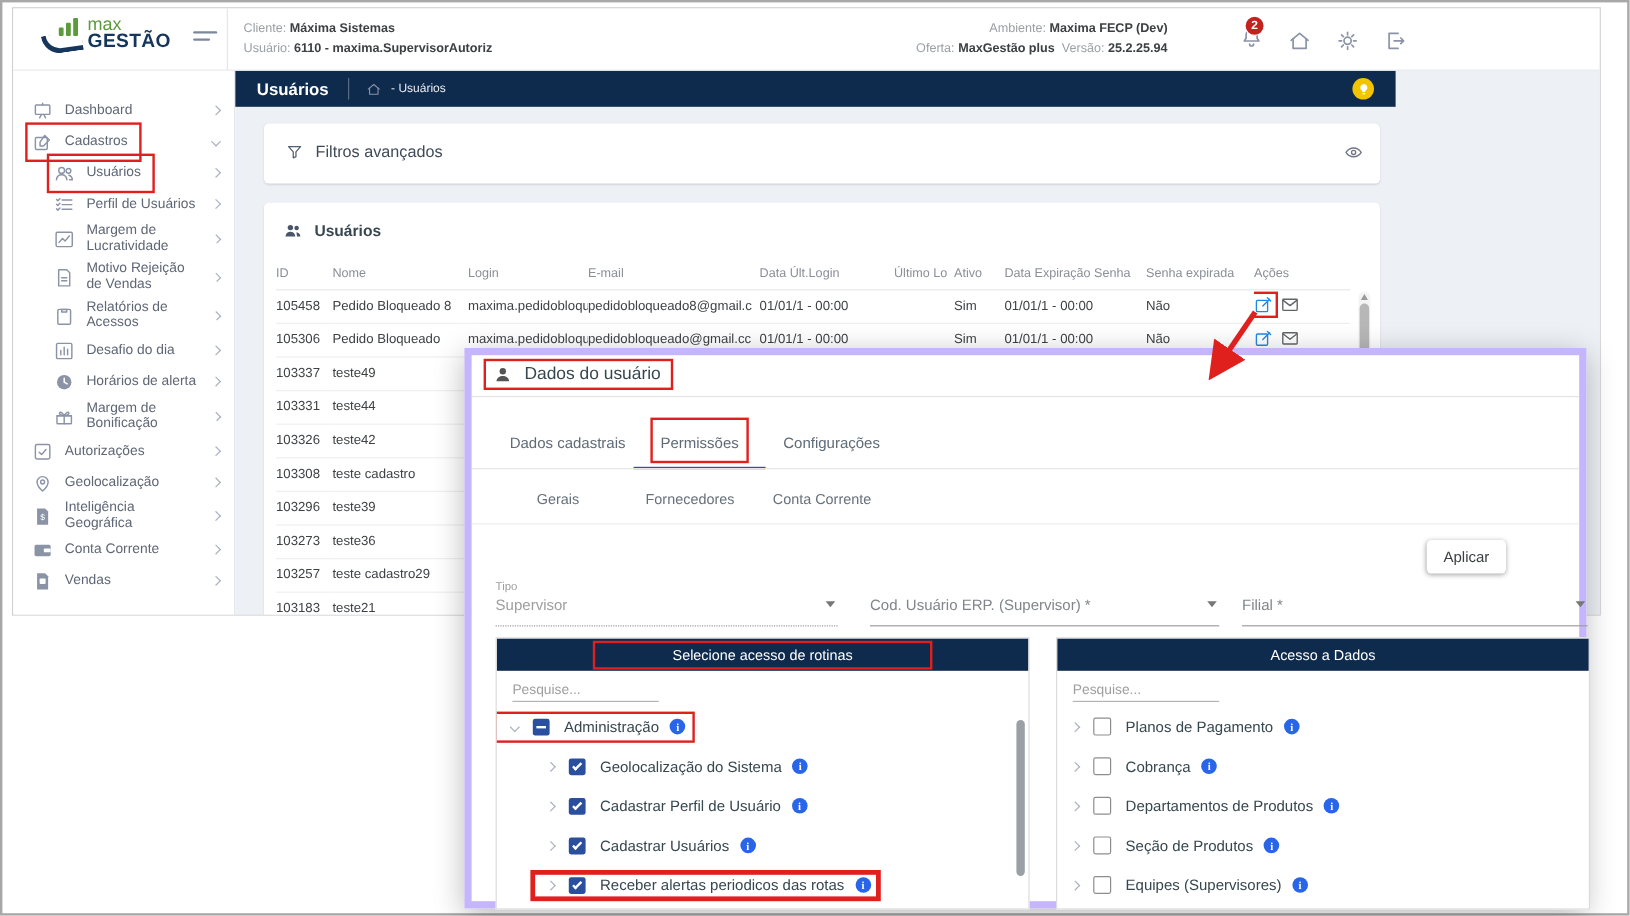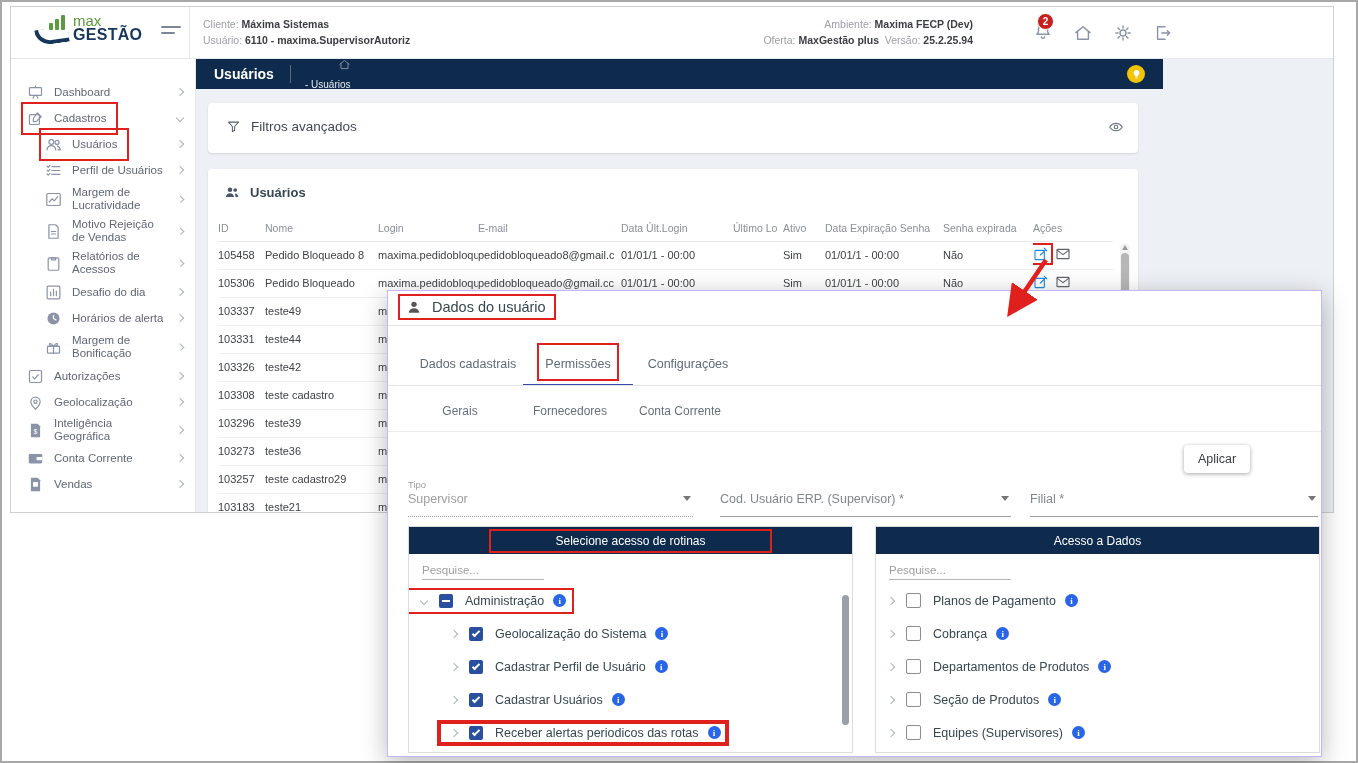--- a/index.html
+++ b/index.html
@@ -46,25 +46,25 @@
   .ic svg{display:block;}
   .chev{display:inline-block;width:6px;height:6px;border-right:1.4px solid #aab1c0;border-bottom:1.4px solid #aab1c0;
         transform:rotate(-45deg);margin-right:2px;}
   .chev.down{transform:rotate(45deg);}
 
   
   .content{position:absolute;left:185px;top:52px;width:1139px;height:455px;background:#edf0f4;overflow:hidden;}
   .pagebar{position:absolute;left:0;top:0;width:967px;height:30px;background:#0e2b4d;display:flex;align-items:center;color:#fff;}
   .pagebar-title{font-size:14px;font-weight:bold;margin-left:18px;}
   .pagebar-sep{width:1px;height:18px;background:rgba(255,255,255,.3);margin:0 14px 0 16px;}
-  .crumb{display:flex;align-items:flex-end;gap:8px;font-size:10px;color:#e8eaf0;flex-direction:column;}
+  .crumb{display:flex;align-items:center;gap:8px;font-size:10px;color:#e8eaf0;}
   .bulb{position:absolute;right:18px;top:6px;width:18px;height:18px;border-radius:50%;background:#f2c500;
         display:flex;align-items:center;justify-content:center;cursor:pointer;}
 
-  .card{position:absolute;background:#fff;border-radius:4px;box-shadow:0 1px 2px rgba(0,0,0,.12);}
+  .card{position:absolute;background:#fff;border-radius:4px;box-shadow:0 1px 2px rgba(0,0,0,.12);margin-left:12px;}
   .card-filters{left:12px;top:44px;width:930px;height:50px;}
   .card-title{display:flex;align-items:center;gap:10px;font-size:13px;color:#455064;font-weight:bold;}
   .card-filters .card-title{position:absolute;left:18px;top:16px;}
   .eye-btn{position:absolute;right:14px;top:16px;color:#6f7785;cursor:pointer;}
   .card-users{left:12px;top:110px;width:930px;height:400px;}
   .card-users .card-title{position:absolute;left:16px;top:15px;}
 
   table.users{position:absolute;left:10px;top:46px;border-collapse:collapse;table-layout:fixed;width:895px;}
   table.users th{font-size:10.5px;color:#8a8f98;font-weight:normal;text-align:left;height:26px;
      border-bottom:1px solid #e8e8e8;padding:0 6px 0 0;overflow:hidden;white-space:nowrap;}
@@ -74,21 +74,21 @@
   .act{display:inline-flex;position:relative;margin-right:6px;cursor:pointer;}
   .act.edit{color:#1e88e5;}
   .act.mail{color:#606468;}
   .tbl-scroll{position:absolute;right:8px;top:74px;width:10px;height:330px;background:#f4f4f4;border-radius:5px;}
   .tbl-scroll .up{position:absolute;left:2px;top:2px;width:0;height:0;border-left:3.5px solid transparent;
       border-right:3.5px solid transparent;border-bottom:5px solid #9a9a9a;}
   .tbl-scroll .thumb{position:absolute;left:1px;top:10px;width:8px;height:40px;background:#b7b7b7;border-radius:4px;}
 
   
   .dlg{position:absolute;left:385px;top:288px;width:935px;height:467px;background:#fff;
-       border:1px solid #c4b5fd;box-shadow:0 6px 24px rgba(0,0,0,.28);z-index:50;}
+       border:6px solid #c4b5fd;box-shadow:0 6px 24px rgba(0,0,0,.28);z-index:50;}
   .dlg-title{position:absolute;left:18px;top:8px;display:inline-flex;align-items:center;gap:10px;
        font-size:14.5px;color:#37474f;font-weight:500;}
   .dlg-hr{position:absolute;left:0;top:34px;width:100%;height:1px;background:#e3e3e3;}
   .tabs{position:absolute;left:25px;top:52px;display:flex;height:42px;border-bottom:0;}
   .tab{width:110px;display:flex;align-items:center;justify-content:center;font-size:12.5px;color:#5f6b76;cursor:pointer;position:relative;}
   .tabs-border{position:absolute;left:0;top:94px;width:100%;height:1px;background:#e6e6e6;}
   .tab .underline{position:absolute;left:0;bottom:-1px;width:110px;height:2px;background:#3949ab;}
   .subtabs{position:absolute;left:17px;top:100px;display:flex;height:40px;}
   .subtab{width:110px;display:flex;align-items:center;justify-content:center;font-size:12px;color:#66707a;cursor:pointer;}
   .subtabs-border{position:absolute;left:0;top:140px;width:100%;height:1px;background:#ededed;}

